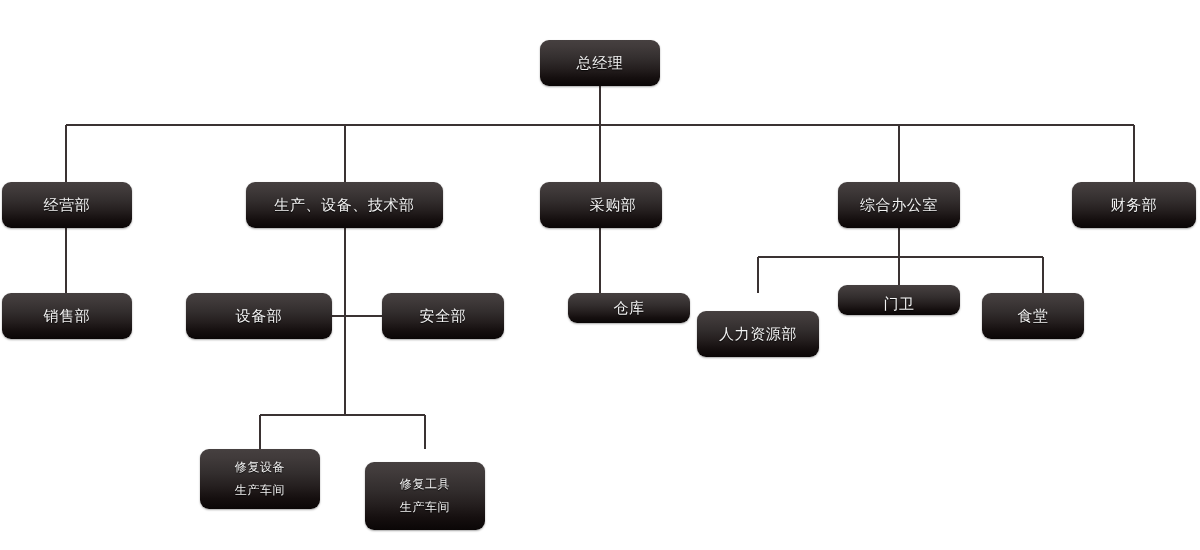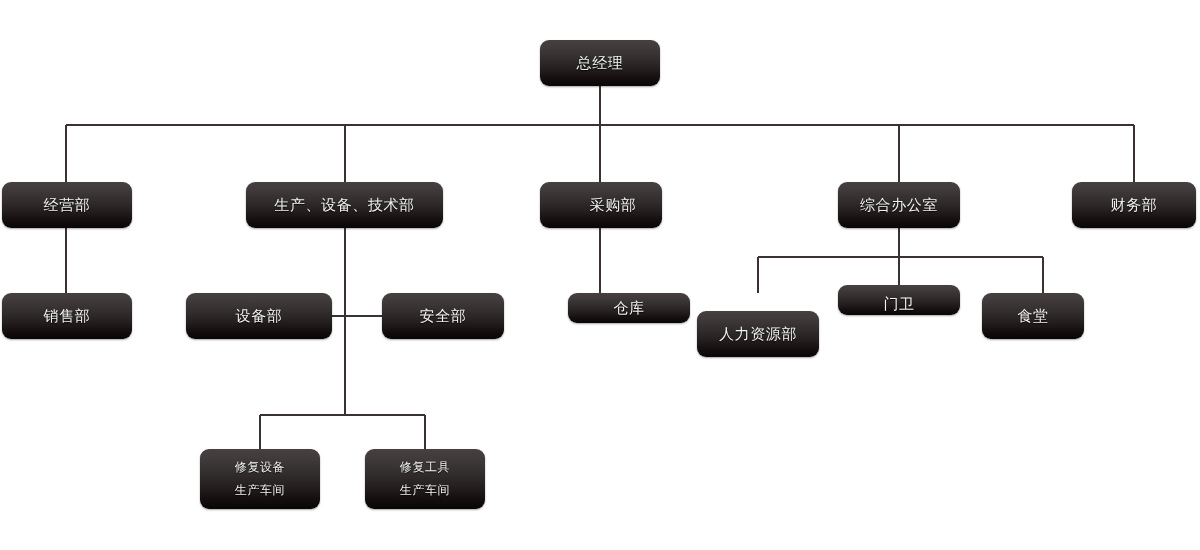--- a/index.html
+++ b/index.html
@@ -148,18 +148,18 @@
 
   <div class="node" style="left:982px; top:293px; width:102px; height:46px;align-items:center;">
     <span class="label">食堂</span>
   </div>
 
   <div class="node two-line" style="left:200px; top:449px; width:120px; height:60px;">
     <span class="label">修复设备
 生产车间</span>
   </div>
 
-  <div class="node two-line" style="left:365px; top:449px; width:120px; height:60px;">
+  <div class="node two-line" style="left:365px; top:462px; width:120px; height:68px;">
     <span class="label">修复工具
 生产车间</span>
   </div>
 
 </div>
 
 </body></html>

